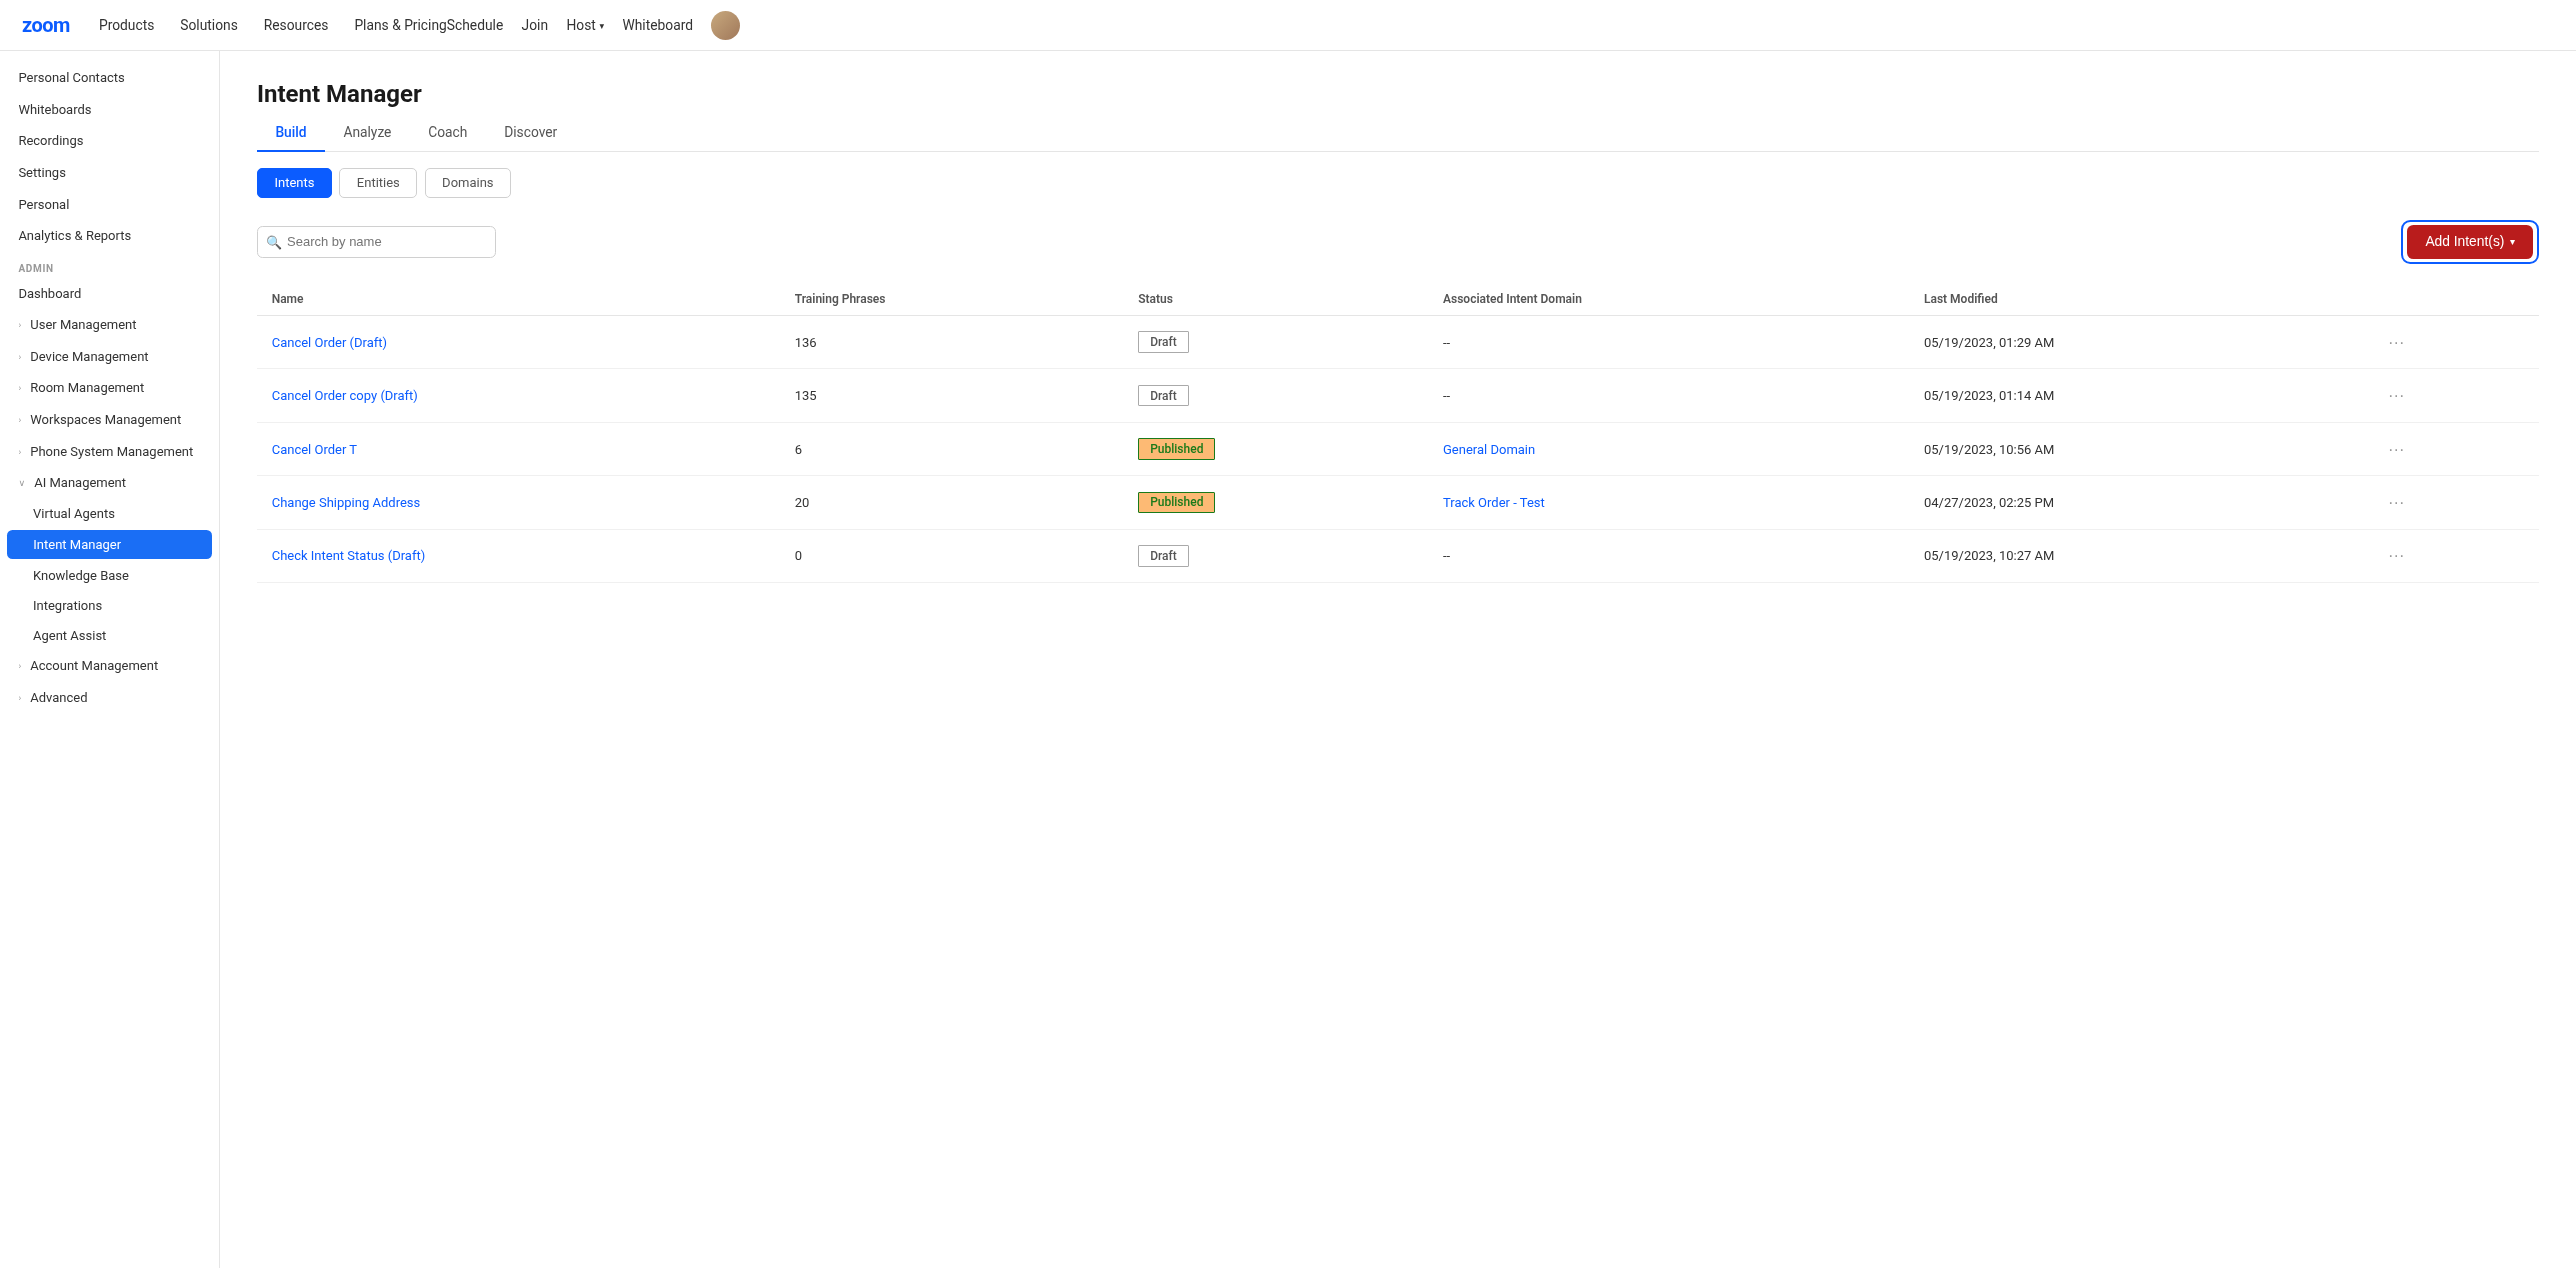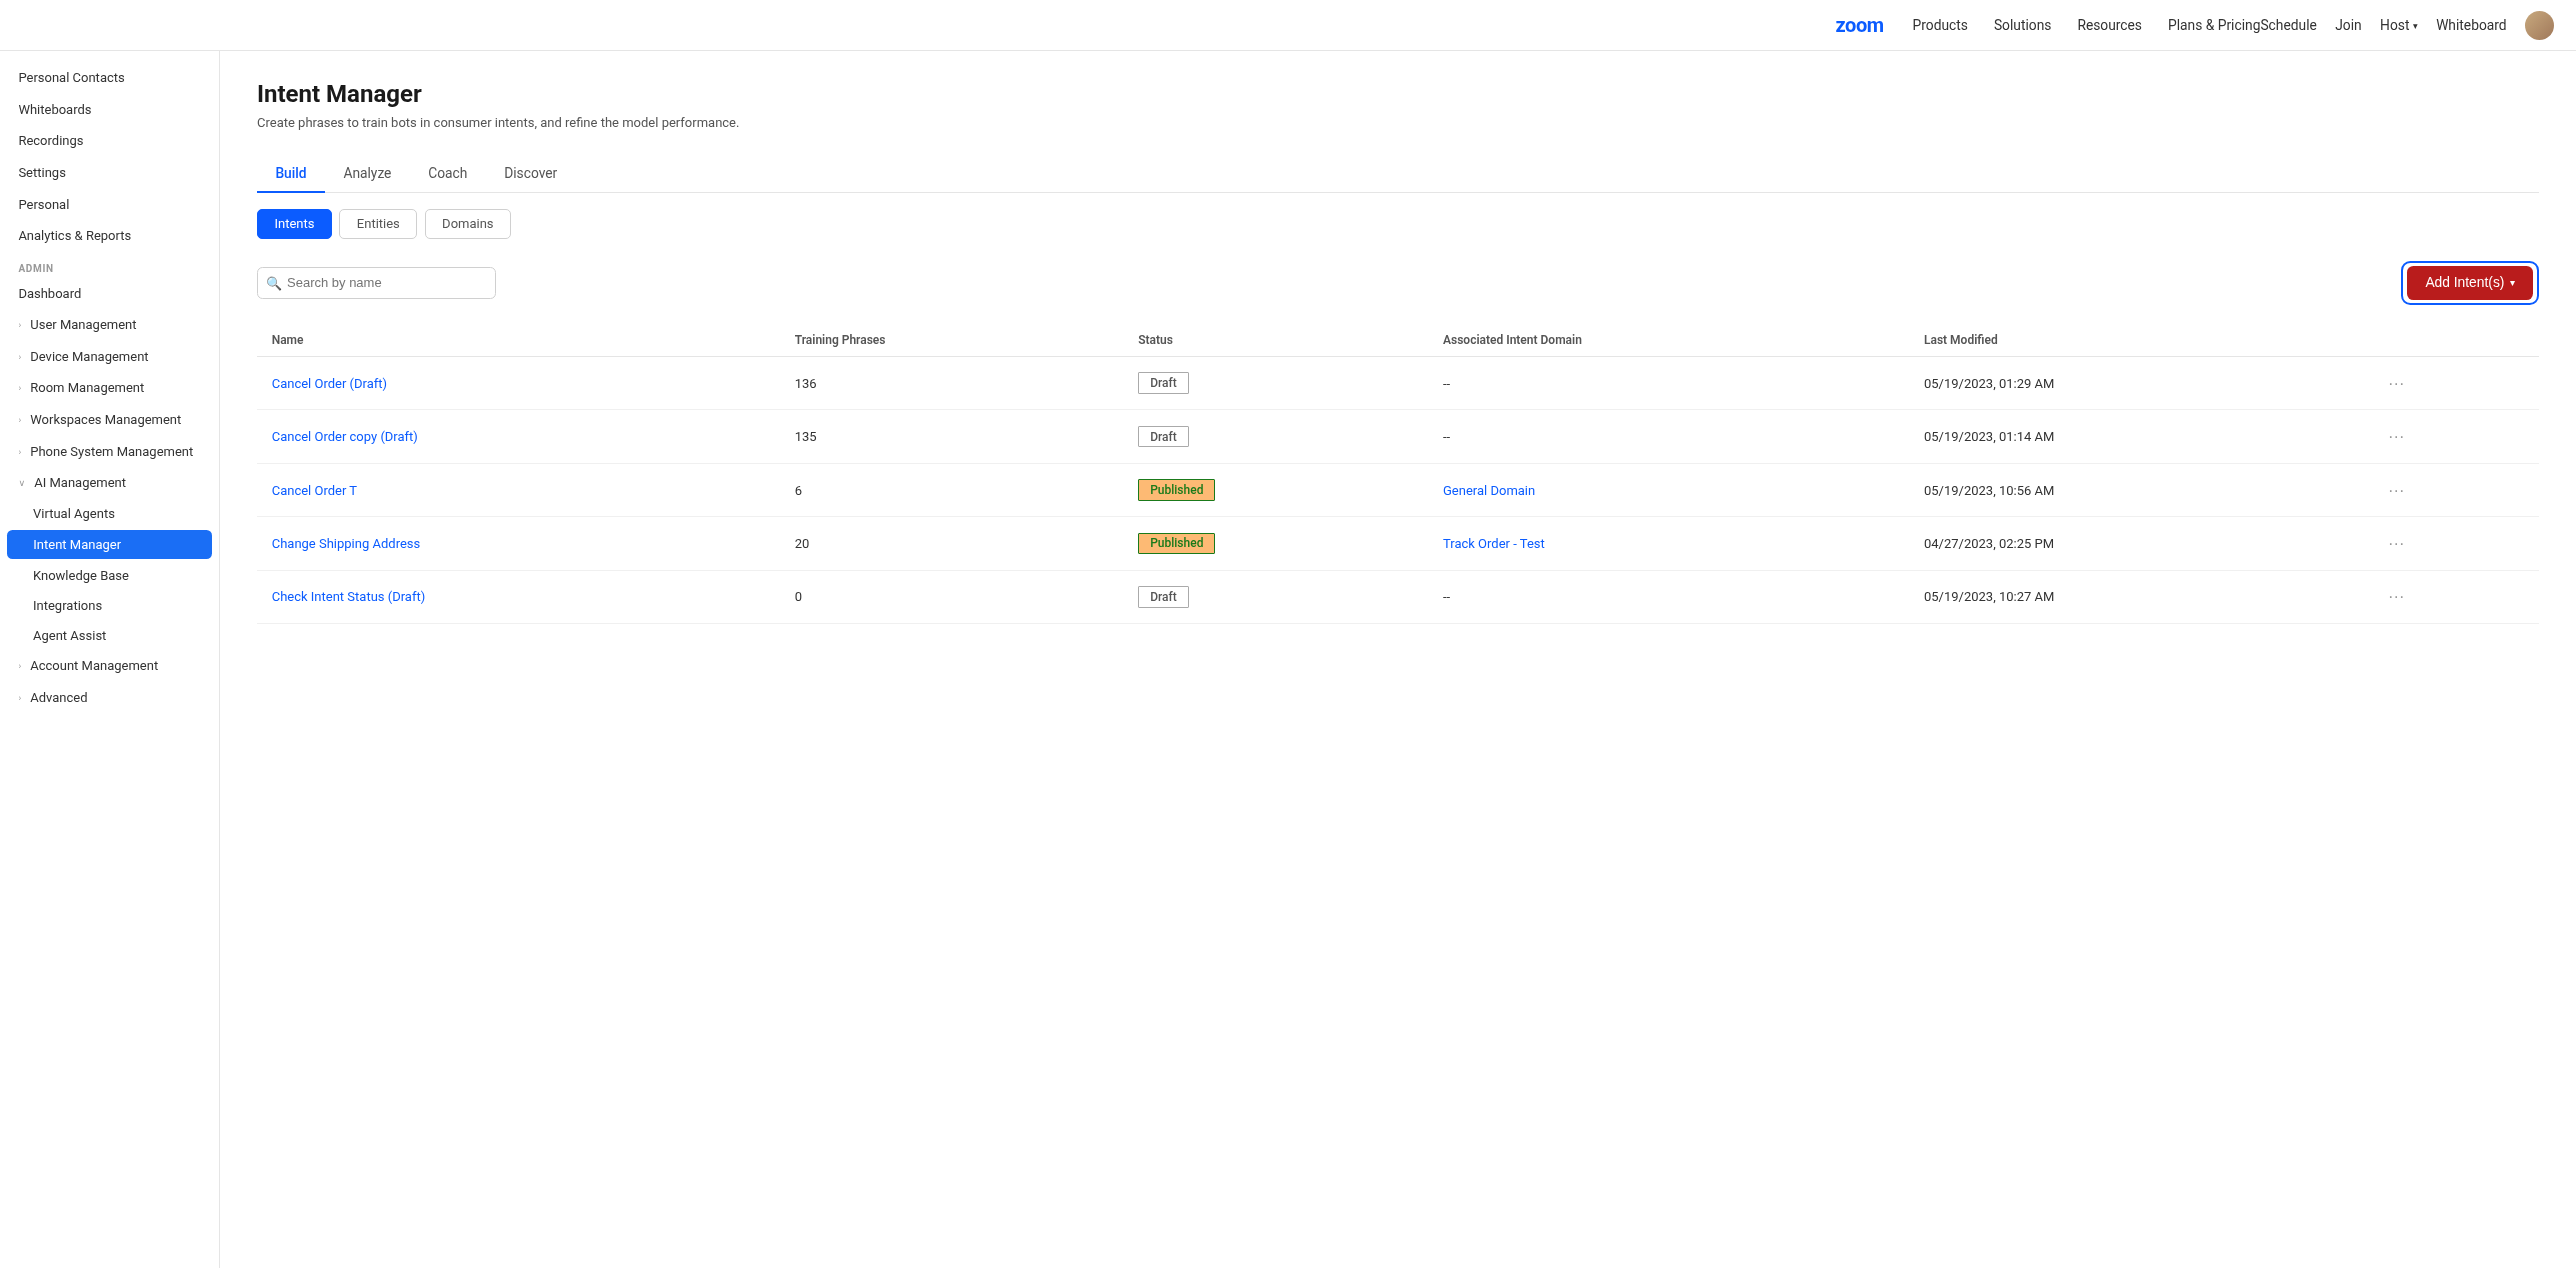--- a/index.html
+++ b/index.html
@@ -1,20 +1,20 @@
 <!DOCTYPE html>
 <html style="font-size:14.7px"><head>
   <meta charset="utf-8">
   <style>
     * { box-sizing: border-box; margin: 0; padding: 0; }
     body { font-family: -apple-system, BlinkMacSystemFont, 'Segoe UI', Roboto, sans-serif; font-size: 13px; color: #333; background: #fff; }
 
     
     .top-nav {
-      display: flex; align-items: center; justify-content: flex-end;
+      display: flex; align-items: center; justify-content: flex-start;
       height: 51px; padding: 0 22px; border-bottom: 0.9px solid #e5e5e5;
       background: #fff; position: fixed; top: 0; left: 0; right: 0; z-index: 100;
     }
     .top-nav-left { display: flex; align-items: center; gap: 29px; }
     .zoom-logo { display: flex; align-items: center; }
     .zoom-logo-text { font-size: 20px; font-weight: 700; color: #0b5cff; letter-spacing: -0.5px; }
     .top-nav-links { display: flex; gap: 26px; }
     .top-nav-link { font-size: 13.8px; color: #333; text-decoration: none; cursor: pointer; }
     .top-nav-right { display: flex; align-items: center; gap: 18.4px; }
     .top-nav-right-link { font-size: 13.8px; color: #333; cursor: pointer; }
@@ -231,21 +231,20 @@
     <div class="sidebar-item">
       <span class="chevron-icon">›</span>
       <span class="sidebar-label">Advanced</span>
     </div>
   </aside>
 
   <main class="main-content">
 
 
     <h1 class="page-title">Intent Manager</h1>
-    <p class="page-description">Create phrases to train bots in consumer intents, and refine the model performance.</p>
 
     <div class="tabs">
       <div class="tab active">Build</div>
       <div class="tab">Analyze</div>
       <div class="tab">Coach</div>
       <div class="tab">Discover</div>
     </div>
 
     <div class="sub-tabs">
       <div class="sub-tab active">Intents</div>

